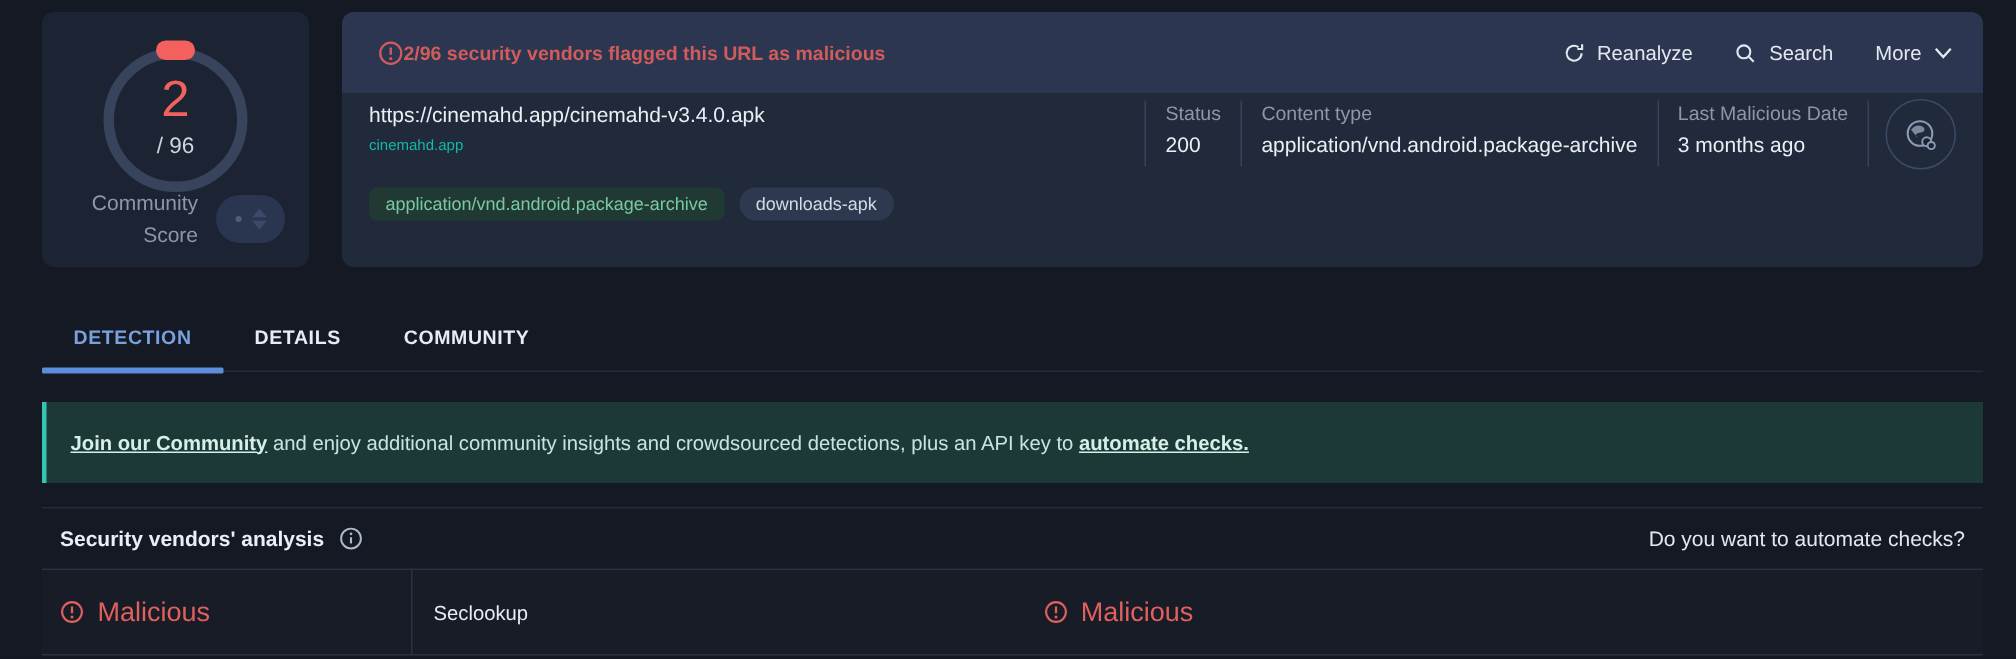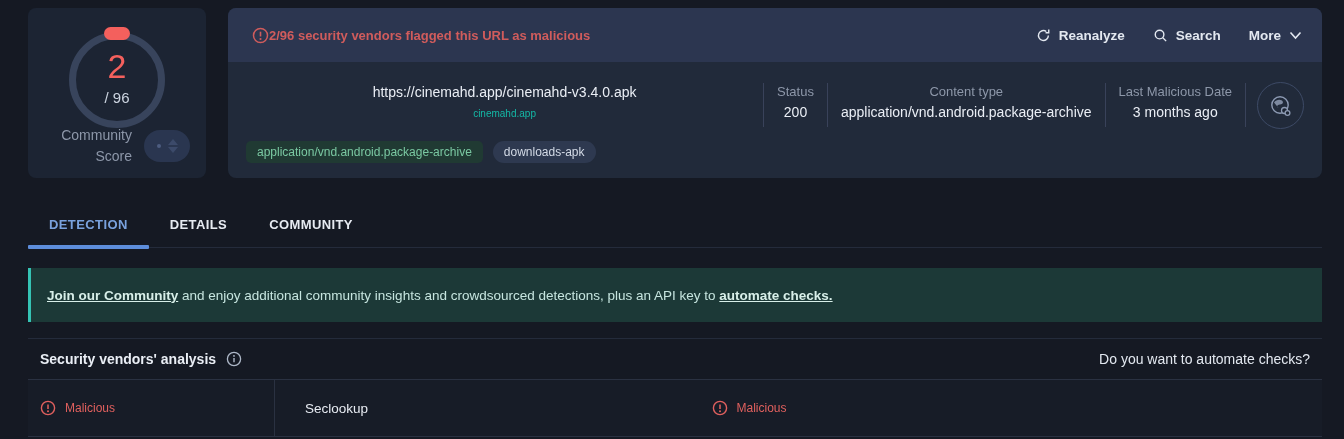--- a/index.html
+++ b/index.html
@@ -15,23 +15,23 @@
   .gauge-total { position:absolute; top:57px; width:100%; text-align:center; font-size:15px; color:#cdd5e1; }
   .community-row { position:absolute; left:0; right:16px; bottom:10px; display:flex; justify-content:flex-end; align-items:center; gap:12px; }
   .community-label { text-align:right; color:#8d97a9; font-size:14px; line-height:1.55; }
   .vote-pill { width:46px; height:32px; background:#2a3650; border-radius:16px; display:flex; align-items:center; justify-content:center; gap:6px; color:#46567a; cursor:pointer; }
   .vote-carets { display:flex; flex-direction:column; gap:2px; }
 
   
   .header-card { position:absolute; left:228px; top:8px; width:1094px; height:170px; background:#212a3a; border-radius:8px; }
   .alert-bar { height:54px; background:#2c3650; border-radius:8px 8px 0 0; display:flex; align-items:center; justify-content:space-between; padding:0 20px 0 24px; }
   .alert-left { display:flex; align-items:center; gap:0; color:#d05c5c; font-weight:bold; font-size:13px; }
-  .toolbar { display:flex; align-items:center; gap:28px;font-weight:bold; }
+  .toolbar { display:flex; align-items:center; gap:28px; }
   .toolbar-btn { display:flex; align-items:center; gap:8px; color:#e3e8f0; font-size:13.5px; cursor:pointer; }
-  .card-body { display:flex; padding:20px 18px 0 18px;text-align:center; }
+  .card-body { display:flex; padding:4px 18px 0 18px; }
   .url-block { flex:1; min-width:0; }
   .url-line { font-size:14px; color:#eaeef5; line-height:21px; white-space:nowrap; }
   .domain-line { font-size:10px; color:#14b8a6; line-height:21px; }
   .tags { margin-top:17px; display:flex; gap:10px; }
   .tag { font-size:12px; padding:4px 11px; }
   .tag-green { color:#7ac8a2; background:#203a33; border-radius:5px; }
   .tag-gray { color:#d3dae6; background:#2e3950; border-radius:12px; }
   .meta { display:flex; align-items:flex-start; flex-shrink:0; }
   .vdiv { width:1px; height:44px; background:#39425a; margin-top:1px; }
   .meta-item { padding:0 13px; }
@@ -51,23 +51,23 @@
 
   
   .analysis-header { position:absolute; left:28px; top:338px; width:1294px; height:42px; border-top:1px solid #242b3b; border-bottom:1px solid #2a3141; display:flex; align-items:center; justify-content:space-between; padding:0 12px; }
   .analysis-title-wrap { display:flex; align-items:center; gap:10px; }
   .analysis-title { font-size:14px; font-weight:bold; color:#eaeef5; }
   .info-btn { color:#aeb8c8; display:flex; align-items:center; cursor:pointer; }
   .automate-prompt { font-size:14px; color:#e3e8f0; }
 
   .vendor-row { position:absolute; left:28px; top:380px; width:1294px; height:57px; border-bottom:1px solid #2a3141; background:#171c27; display:grid; grid-template-columns:234px 1fr 233px 1fr; align-items:center; padding-left:12px; }
   .vendor-name { font-size:13.5px; color:#e7ebf2; }
-  .cell-pad { padding-left:30px; }
+  .cell-pad { padding-left:14px; }
   .col-border { border-left:1px solid #2a3141; align-self:stretch; display:flex; align-items:center; }
-  .result { display:flex; align-items:center; gap:9px; color:#e0605e; font-size:12px; }
+  .result { display:flex; align-items:center; gap:9px; color:#e0605e; font-size:18px; }
   svg { display:block; }
 </style>
 </head>
 <body>
 
 <div class="page">
 
   <aside class="score-panel">
     <div class="gauge">
       <div class="ring"></div>

